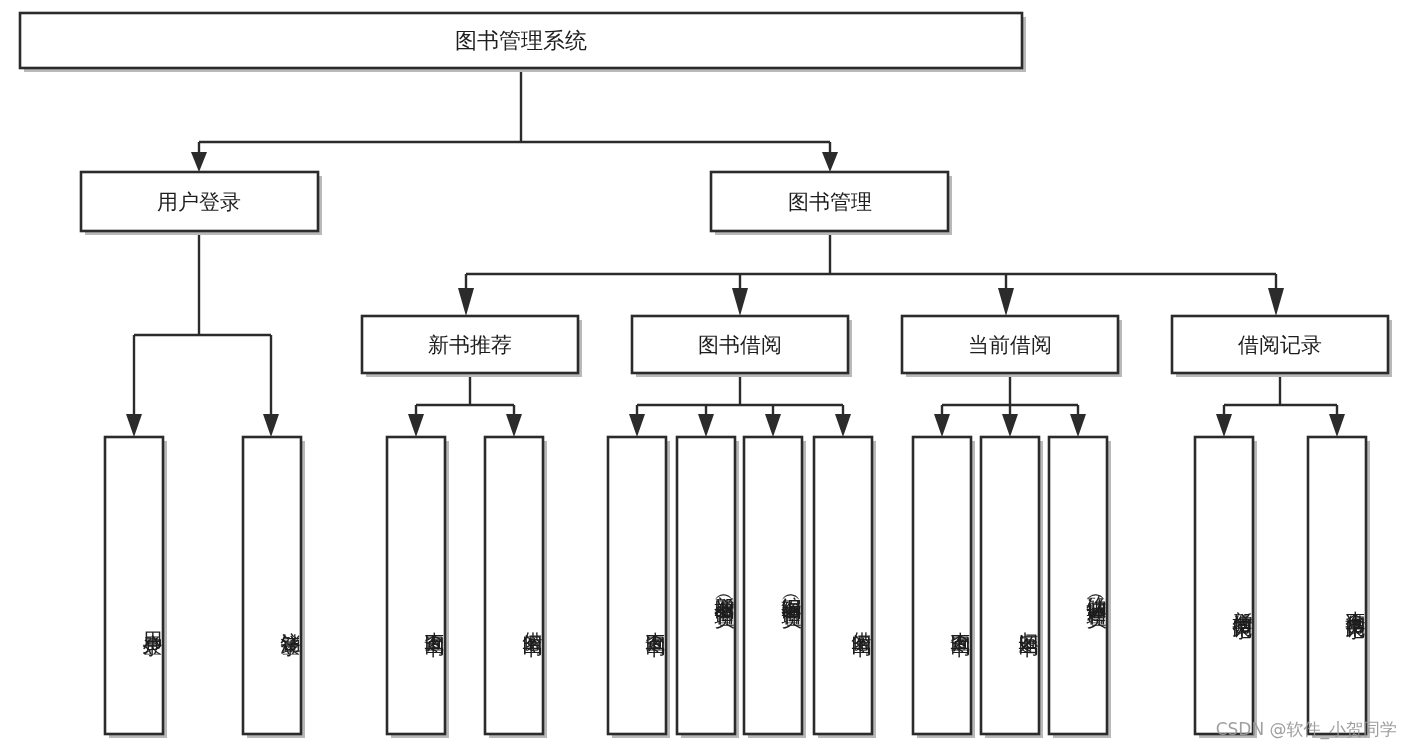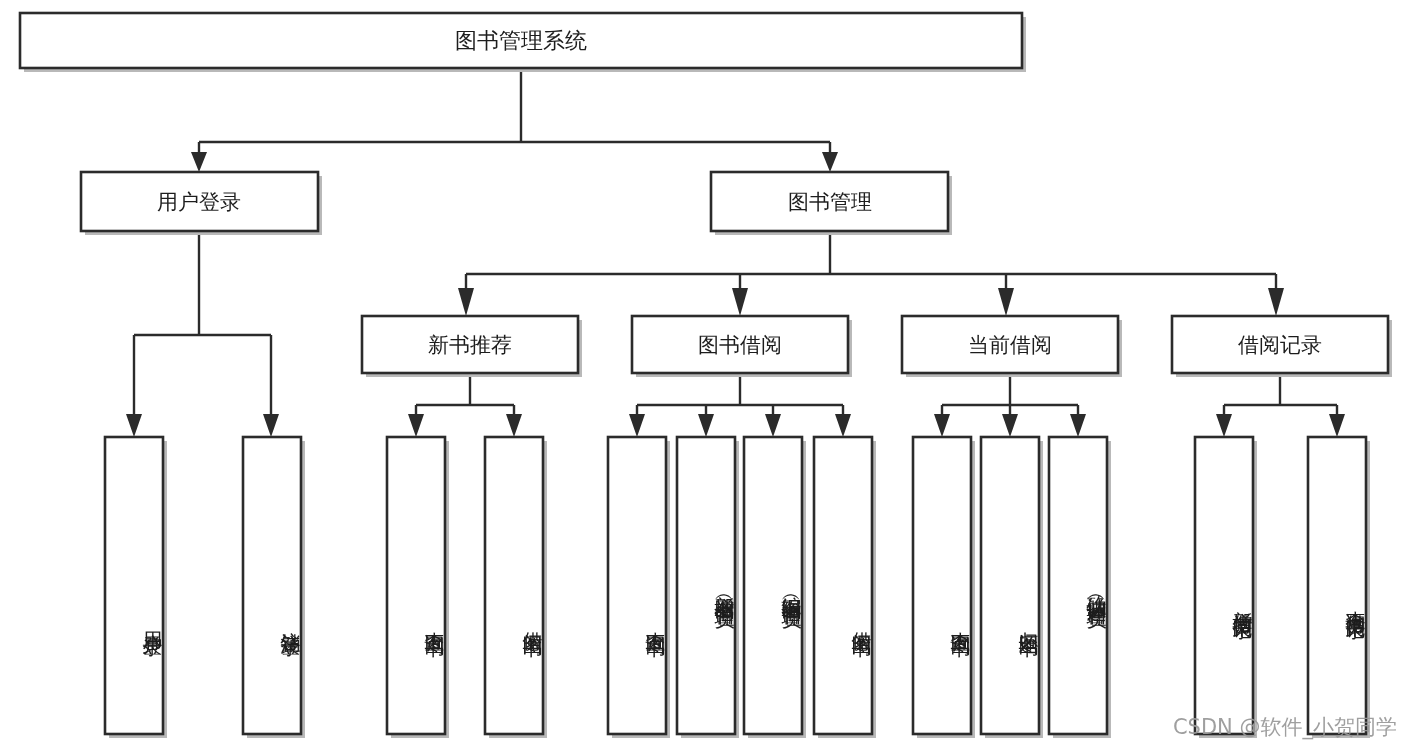--- a/index.html
+++ b/index.html
@@ -68,21 +68,21 @@
     display: flex;
     align-items: flex-start;
     justify-content: center;
     pointer-events: none;
   }
   .watermark {
     position: absolute;
     right: 8px;
     bottom: 6px;
     font-family: "DejaVu Sans", "Liberation Sans", sans-serif;
-    font-size: 21px;
+    font-size: 17px;
     color: #9a9a9a;
     opacity: 0.95;
     white-space: nowrap;
   }
 </style>
 </head>
 <body>
 
 <div id="diagram-root">
 

